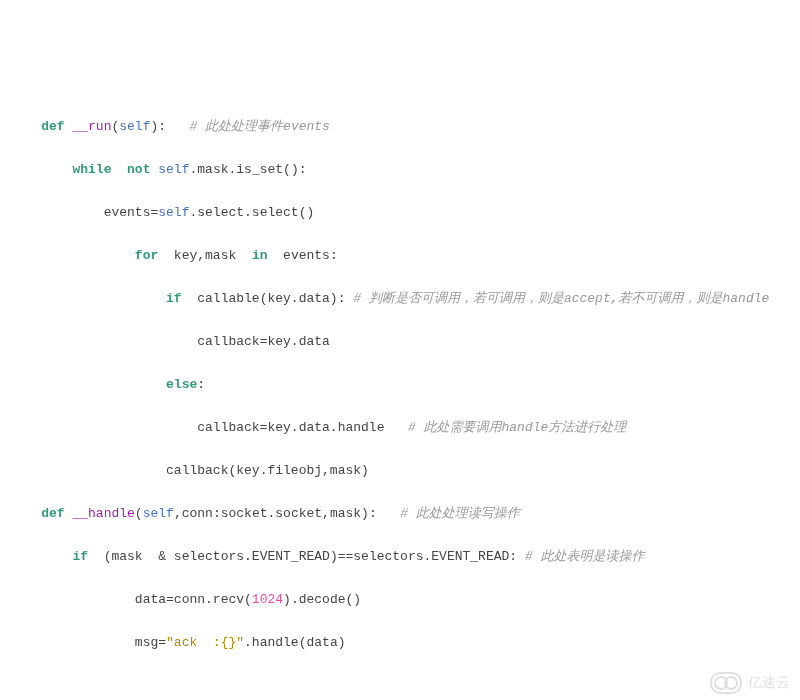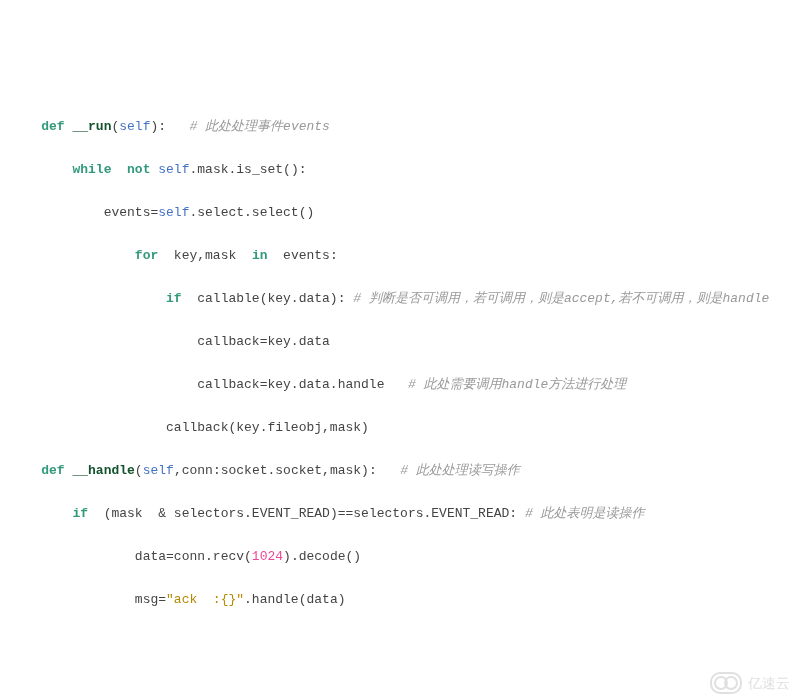--- a/index.html
+++ b/index.html
@@ -11,34 +11,34 @@
     background: #ffffff;
     color: #444;
     white-space: pre;
     overflow: hidden;
     width: 800px;
     height: 700px;
     box-sizing: border-box;
     position: relative;
   }
   .kw   { color: #33997c; font-weight: bold; }   
-  .fn   { color: #14532d; font-weight: bold; }                       
+  .fn   { color: #a21caf; }                       
   .self { color: #4472c4; }                          
   .num  { color: #ec4899; }                       
   .str  { color: #b58900; }                       
   .cmnt { color: #999; font-style: italic; }
   .watermark {
     position: absolute;
     right: 10px;
     bottom: 6px;
     color: #e0e0e0;
     font-family: sans-serif;
     font-size: 14px;
     display: flex;
-    align-items: flex-end;
+    align-items: center;
     gap: 6px;
   }
   .watermark .logo {
     width: 28px; height: 18px;
     border: 2px solid #e0e0e0;
     border-radius: 10px;
     position: relative;
   }
   .watermark .logo::before, .watermark .logo::after {
     content: "";
@@ -57,20 +57,21 @@
 
 
 
 <div>
 <span class="line">    <span class="kw">def</span> <span class="fn">__run</span>(<span class="self">self</span>):   <span class="cmnt"># 此处处理事件events</span></span>
 <span class="line">        <span class="kw">while</span>  <span class="kw">not</span> <span class="self">self</span><span>.mask.is_set():</span></span>
 <span class="line">            <span>events=</span><span class="self">self</span><span>.select.select()</span></span>
 <span class="line">                <span class="kw">for</span>  <span>key,mask</span>  <span class="kw">in</span>  <span>events:</span></span>
 <span class="line">                    <span class="kw">if</span>  <span>callable(key.data):</span> <span class="cmnt"># 判断是否可调用，若可调用，则是accept,若不可调用，则是handle</span></span>
 <span class="line">                        <span>callback=key.data</span></span>
+<span class="line">                    <span class="kw">else</span><span>:</span></span>
 <span class="line">                        <span>callback=key.data.handle</span>   <span class="cmnt"># 此处需要调用handle方法进行处理</span></span>
 <span class="line">                    <span>callback(key.fileobj,mask)</span></span>
 <span class="line">    <span class="kw">def</span> <span class="fn">__handle</span>(<span class="self">self</span><span>,conn:socket.socket,mask):</span>   <span class="cmnt"># 此处处理读写操作</span></span>
 <span class="line">        <span class="kw">if</span>  <span>(mask  &amp; selectors.EVENT_READ)==selectors.EVENT_READ:</span> <span class="cmnt"># 此处表明是读操作</span></span>
 <span class="line">                <span>data=conn.recv(</span><span class="num">1024</span><span>).decode()</span></span>
 <span class="line">                <span>msg=</span><span class="str">"ack  :{}"</span><span>.handle(data)</span></span>
 
 
 
 

